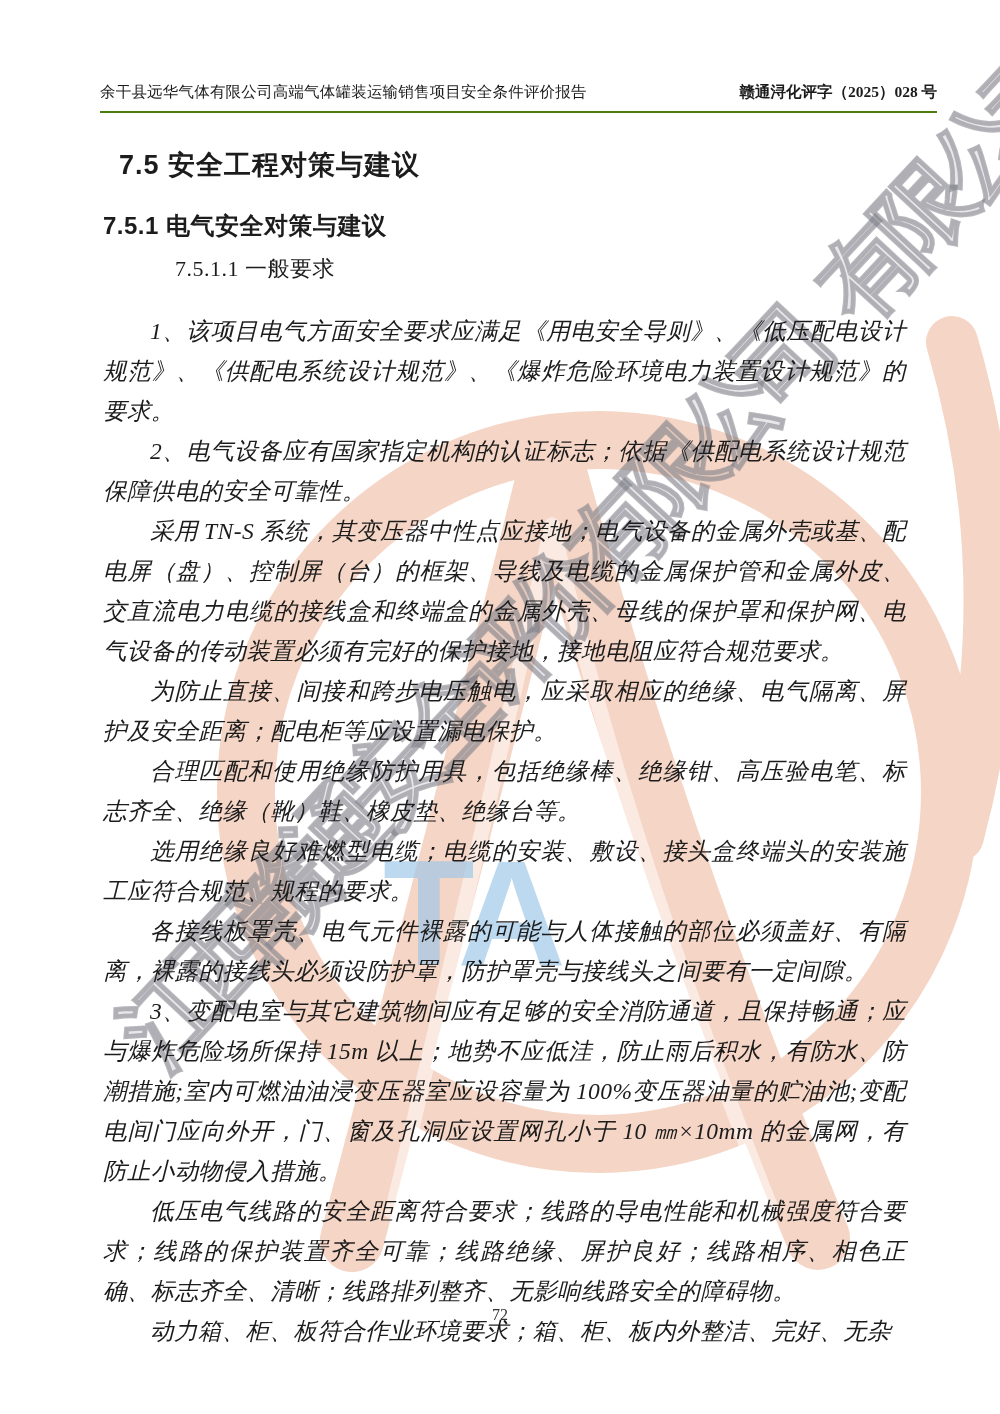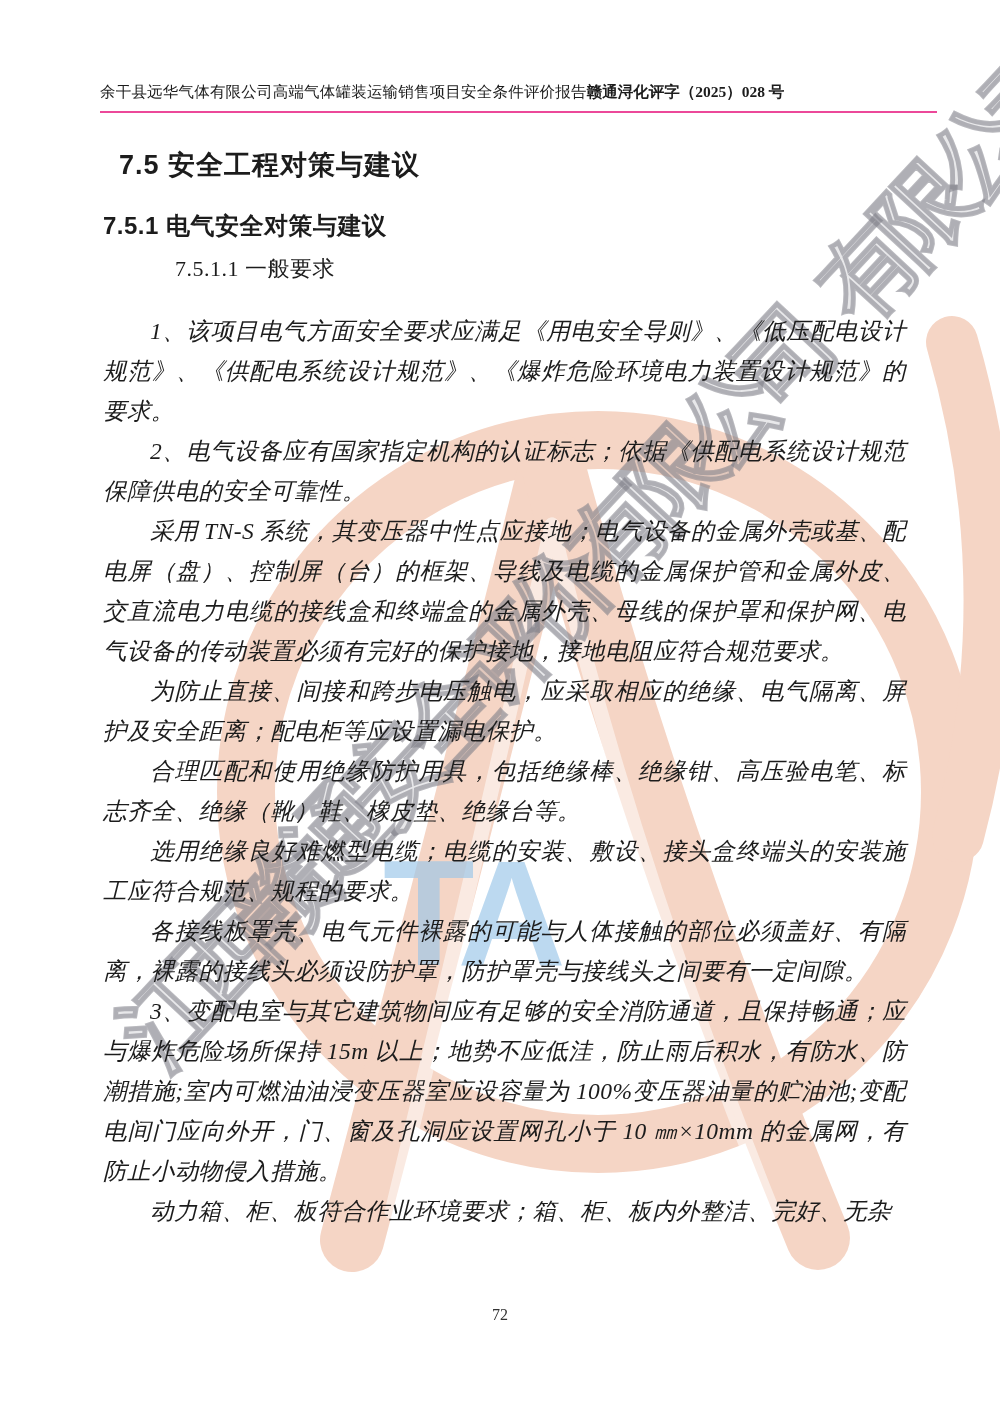--- a/index.html
+++ b/index.html
@@ -43,22 +43,22 @@
     left:383px;top:838px;
     font-family:Liberation Sans, sans-serif;
     font-weight:700;
     font-size:150px;line-height:1;letter-spacing:-6px;
     color:rgba(154,198,232,0.66);
   }
   
   .hdr{
     position:absolute;z-index:5;
     left:100px;top:82px;width:837px;
-    display:flex;align-items:flex-end;
-    border-bottom:2px solid #ec4899;
+    display:flex;justify-content:space-between;align-items:flex-end;
+    border-bottom:2px solid #4d7c0f;
     padding-bottom:8px;
     font-size:15.5px;
   }
   .hdr-left{font-weight:400;letter-spacing:0.2px;}
   .hdr-right{font-weight:700;}
   
   .content{
     position:absolute;z-index:5;
     left:103px;top:126px;width:803px;
   }
@@ -128,19 +128,20 @@
 
     <div class="body-text">
       <p>1、该项目电气方面安全要求应满足《用电安全导则》、《低压配电设计规范》、《供配电系统设计规范》、《爆炸危险环境电力装置设计规范》的要求。</p>
       <p>2、电气设备应有国家指定机构的认证标志；依据《供配电系统设计规范保障供电的安全可靠性。</p>
       <p>采用 TN-S 系统，其变压器中性点应接地；电气设备的金属外壳或基、配电屏（盘）、控制屏（台）的框架、导线及电缆的金属保护管和金属外皮、交直流电力电缆的接线盒和终端盒的金属外壳、母线的保护罩和保护网、电气设备的传动装置必须有完好的保护接地，接地电阻应符合规范要求。</p>
       <p>为防止直接、间接和跨步电压触电，应采取相应的绝缘、电气隔离、屏护及安全距离；配电柜等应设置漏电保护。</p>
       <p>合理匹配和使用绝缘防护用具，包括绝缘棒、绝缘钳、高压验电笔、标志齐全、绝缘（靴）鞋、橡皮垫、绝缘台等。</p>
       <p>选用绝缘良好难燃型电缆；电缆的安装、敷设、接头盒终端头的安装施工应符合规范、规程的要求。</p>
       <p>各接线板罩壳、电气元件裸露的可能与人体接触的部位必须盖好、有隔离，裸露的接线头必须设防护罩，防护罩壳与接线头之间要有一定间隙。</p>
       <p>3、变配电室与其它建筑物间应有足够的安全消防通道，且保持畅通；应与爆炸危险场所保持 15m 以上；地势不应低洼，防止雨后积水，有防水、防潮措施;室内可燃油油浸变压器室应设容量为 100%变压器油量的贮油池;变配电间门应向外开，门、窗及孔洞应设置网孔小于 10 ㎜×10mm 的金属网，有防止小动物侵入措施。</p>
+      <p>低压电气线路的安全距离符合要求；线路的导电性能和机械强度符合要求；线路的保护装置齐全可靠；线路绝缘、屏护良好；线路相序、相色正确、标志齐全、清晰；线路排列整齐、无影响线路安全的障碍物。</p>
       <p>动力箱、柜、板符合作业环境要求；箱、柜、板内外整洁、完好、无杂</p>
     </div>
   </div>
 
   <div class="pageno">72</div>
 
 </div>
 
 </body></html>

